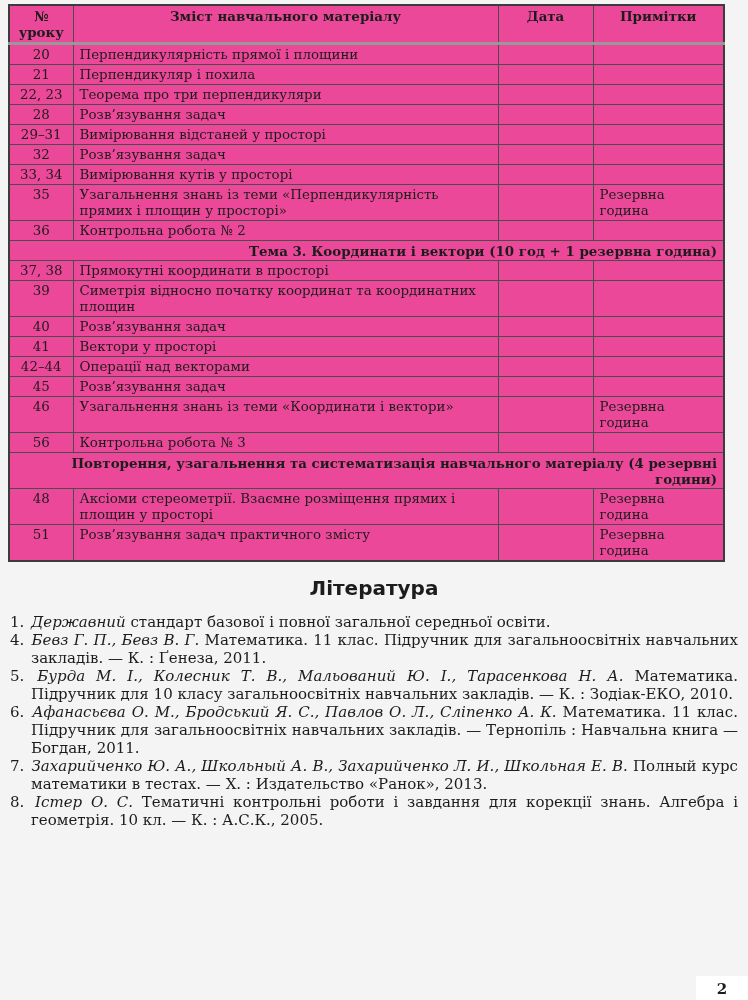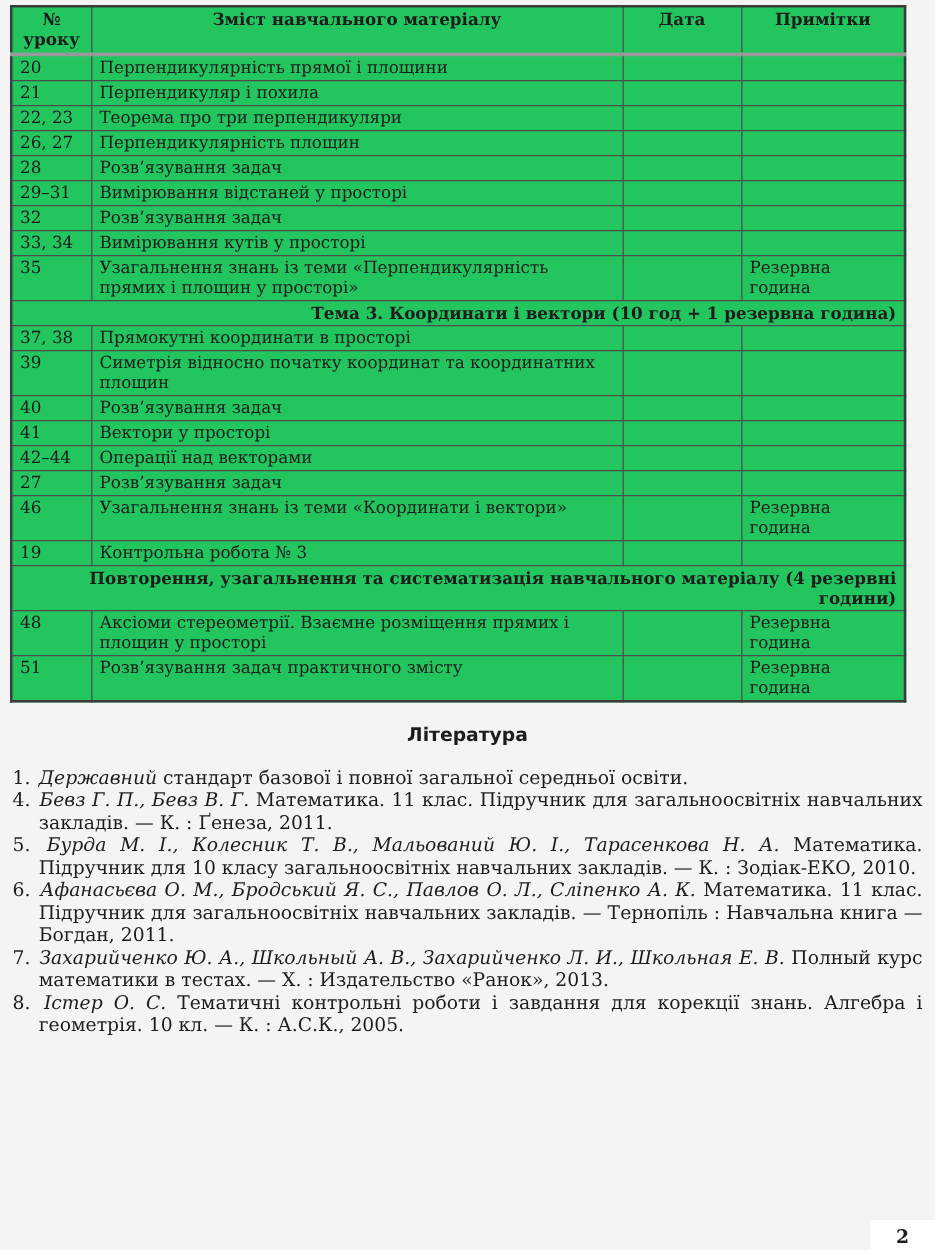--- a/index.html
+++ b/index.html
@@ -12,49 +12,49 @@
     overflow: hidden;
   }
   .page { position: relative; width: 748px; height: 1000px; }
 
   
   table.curriculum {
     border-collapse: collapse;
     table-layout: fixed;
     margin: 4px 0 0 8px;
     width: 715px;
-    background: #22c55e;
+    background: #ec4899;
     font-size: 13.4px;
     line-height: 16px;
     border: 2px solid #3c3c3c;
   }
   table.curriculum th, table.curriculum td {
     border: 1px solid #4c4c4c;
     padding: 1.5px 6px;
     vertical-align: top;
     overflow: hidden;
   }
   table.curriculum thead th {
     border-bottom: 3px solid #989898;
     font-weight: bold;
     text-align: center;
     padding: 2px 2px;
   }
-  td.c-num  { text-align: left; padding-left: 2px; padding-right: 2px; }
+  td.c-num  { text-align: center; padding-left: 2px; padding-right: 2px; }
   td.c-content { padding-left: 8px; }
   td.c-notes { padding-left: 6px; }
   td.section-cell {
     font-weight: bold;
     text-align: right;
   }
 
   
   .bib-title {
     font-family: "DejaVu Sans", sans-serif;
-    font-size: 15px;
+    font-size: 20px;
     font-weight: bold;
     text-align: center;
     margin: 12px 0 11px 0;
     line-height: 28px;
   }
   .bib-list { margin: 0 10px 0 10px; font-size: 15px; }
   .bib-item {
     margin: 0;
     text-align: justify;
     line-height: 18px;
@@ -109,26 +109,20 @@
           <td class="c-date"></td>
           <td class="c-notes"></td>
         </tr>
         <tr>
           <td class="c-num">22, 23</td>
           <td class="c-content">Теорема про три перпендикуляри</td>
           <td class="c-date"></td>
           <td class="c-notes"></td>
         </tr>
         <tr>
-          <td class="c-num">26, 27</td>
-          <td class="c-content">Перпендикулярність площин</td>
-          <td class="c-date"></td>
-          <td class="c-notes"></td>
-        </tr>
-        <tr>
           <td class="c-num">28</td>
           <td class="c-content">Розв’язування задач</td>
           <td class="c-date"></td>
           <td class="c-notes"></td>
         </tr>
         <tr>
           <td class="c-num">29–31</td>
           <td class="c-content">Вимірювання відстаней у просторі</td>
           <td class="c-date"></td>
           <td class="c-notes"></td>
@@ -145,20 +139,26 @@
           <td class="c-date"></td>
           <td class="c-notes"></td>
         </tr>
         <tr>
           <td class="c-num">35</td>
           <td class="c-content">Узагальнення знань із теми «Перпендикулярність прямих і площин у просторі»</td>
           <td class="c-date"></td>
           <td class="c-notes">Резервна година</td>
         </tr>
         <tr>
+          <td class="c-num">36</td>
+          <td class="c-content">Контрольна робота № 2</td>
+          <td class="c-date"></td>
+          <td class="c-notes"></td>
+        </tr>
+        <tr>
           <td colspan="4" class="section-cell">Тема 3. Координати і вектори (10 год + 1 резервна година)</td>
         </tr>
         <tr>
           <td class="c-num">37, 38</td>
           <td class="c-content">Прямокутні координати в просторі</td>
           <td class="c-date"></td>
           <td class="c-notes"></td>
         </tr>
         <tr>
           <td class="c-num">39</td>
@@ -178,33 +178,33 @@
           <td class="c-date"></td>
           <td class="c-notes"></td>
         </tr>
         <tr>
           <td class="c-num">42–44</td>
           <td class="c-content">Операції над векторами</td>
           <td class="c-date"></td>
           <td class="c-notes"></td>
         </tr>
         <tr>
-          <td class="c-num">27</td>
+          <td class="c-num">45</td>
           <td class="c-content">Розв’язування задач</td>
           <td class="c-date"></td>
           <td class="c-notes"></td>
         </tr>
         <tr>
           <td class="c-num">46</td>
           <td class="c-content">Узагальнення знань із теми «Координати і вектори»</td>
           <td class="c-date"></td>
           <td class="c-notes">Резервна година</td>
         </tr>
         <tr>
-          <td class="c-num">19</td>
+          <td class="c-num">56</td>
           <td class="c-content">Контрольна робота № 3</td>
           <td class="c-date"></td>
           <td class="c-notes"></td>
         </tr>
         <tr>
           <td colspan="4" class="section-cell">Повторення, узагальнення та систематизація навчального матеріалу (4 резервні години)</td>
         </tr>
         <tr>
           <td class="c-num">48</td>
           <td class="c-content">Аксіоми стереометрії. Взаємне розміщення прямих і площин у просторі</td>

